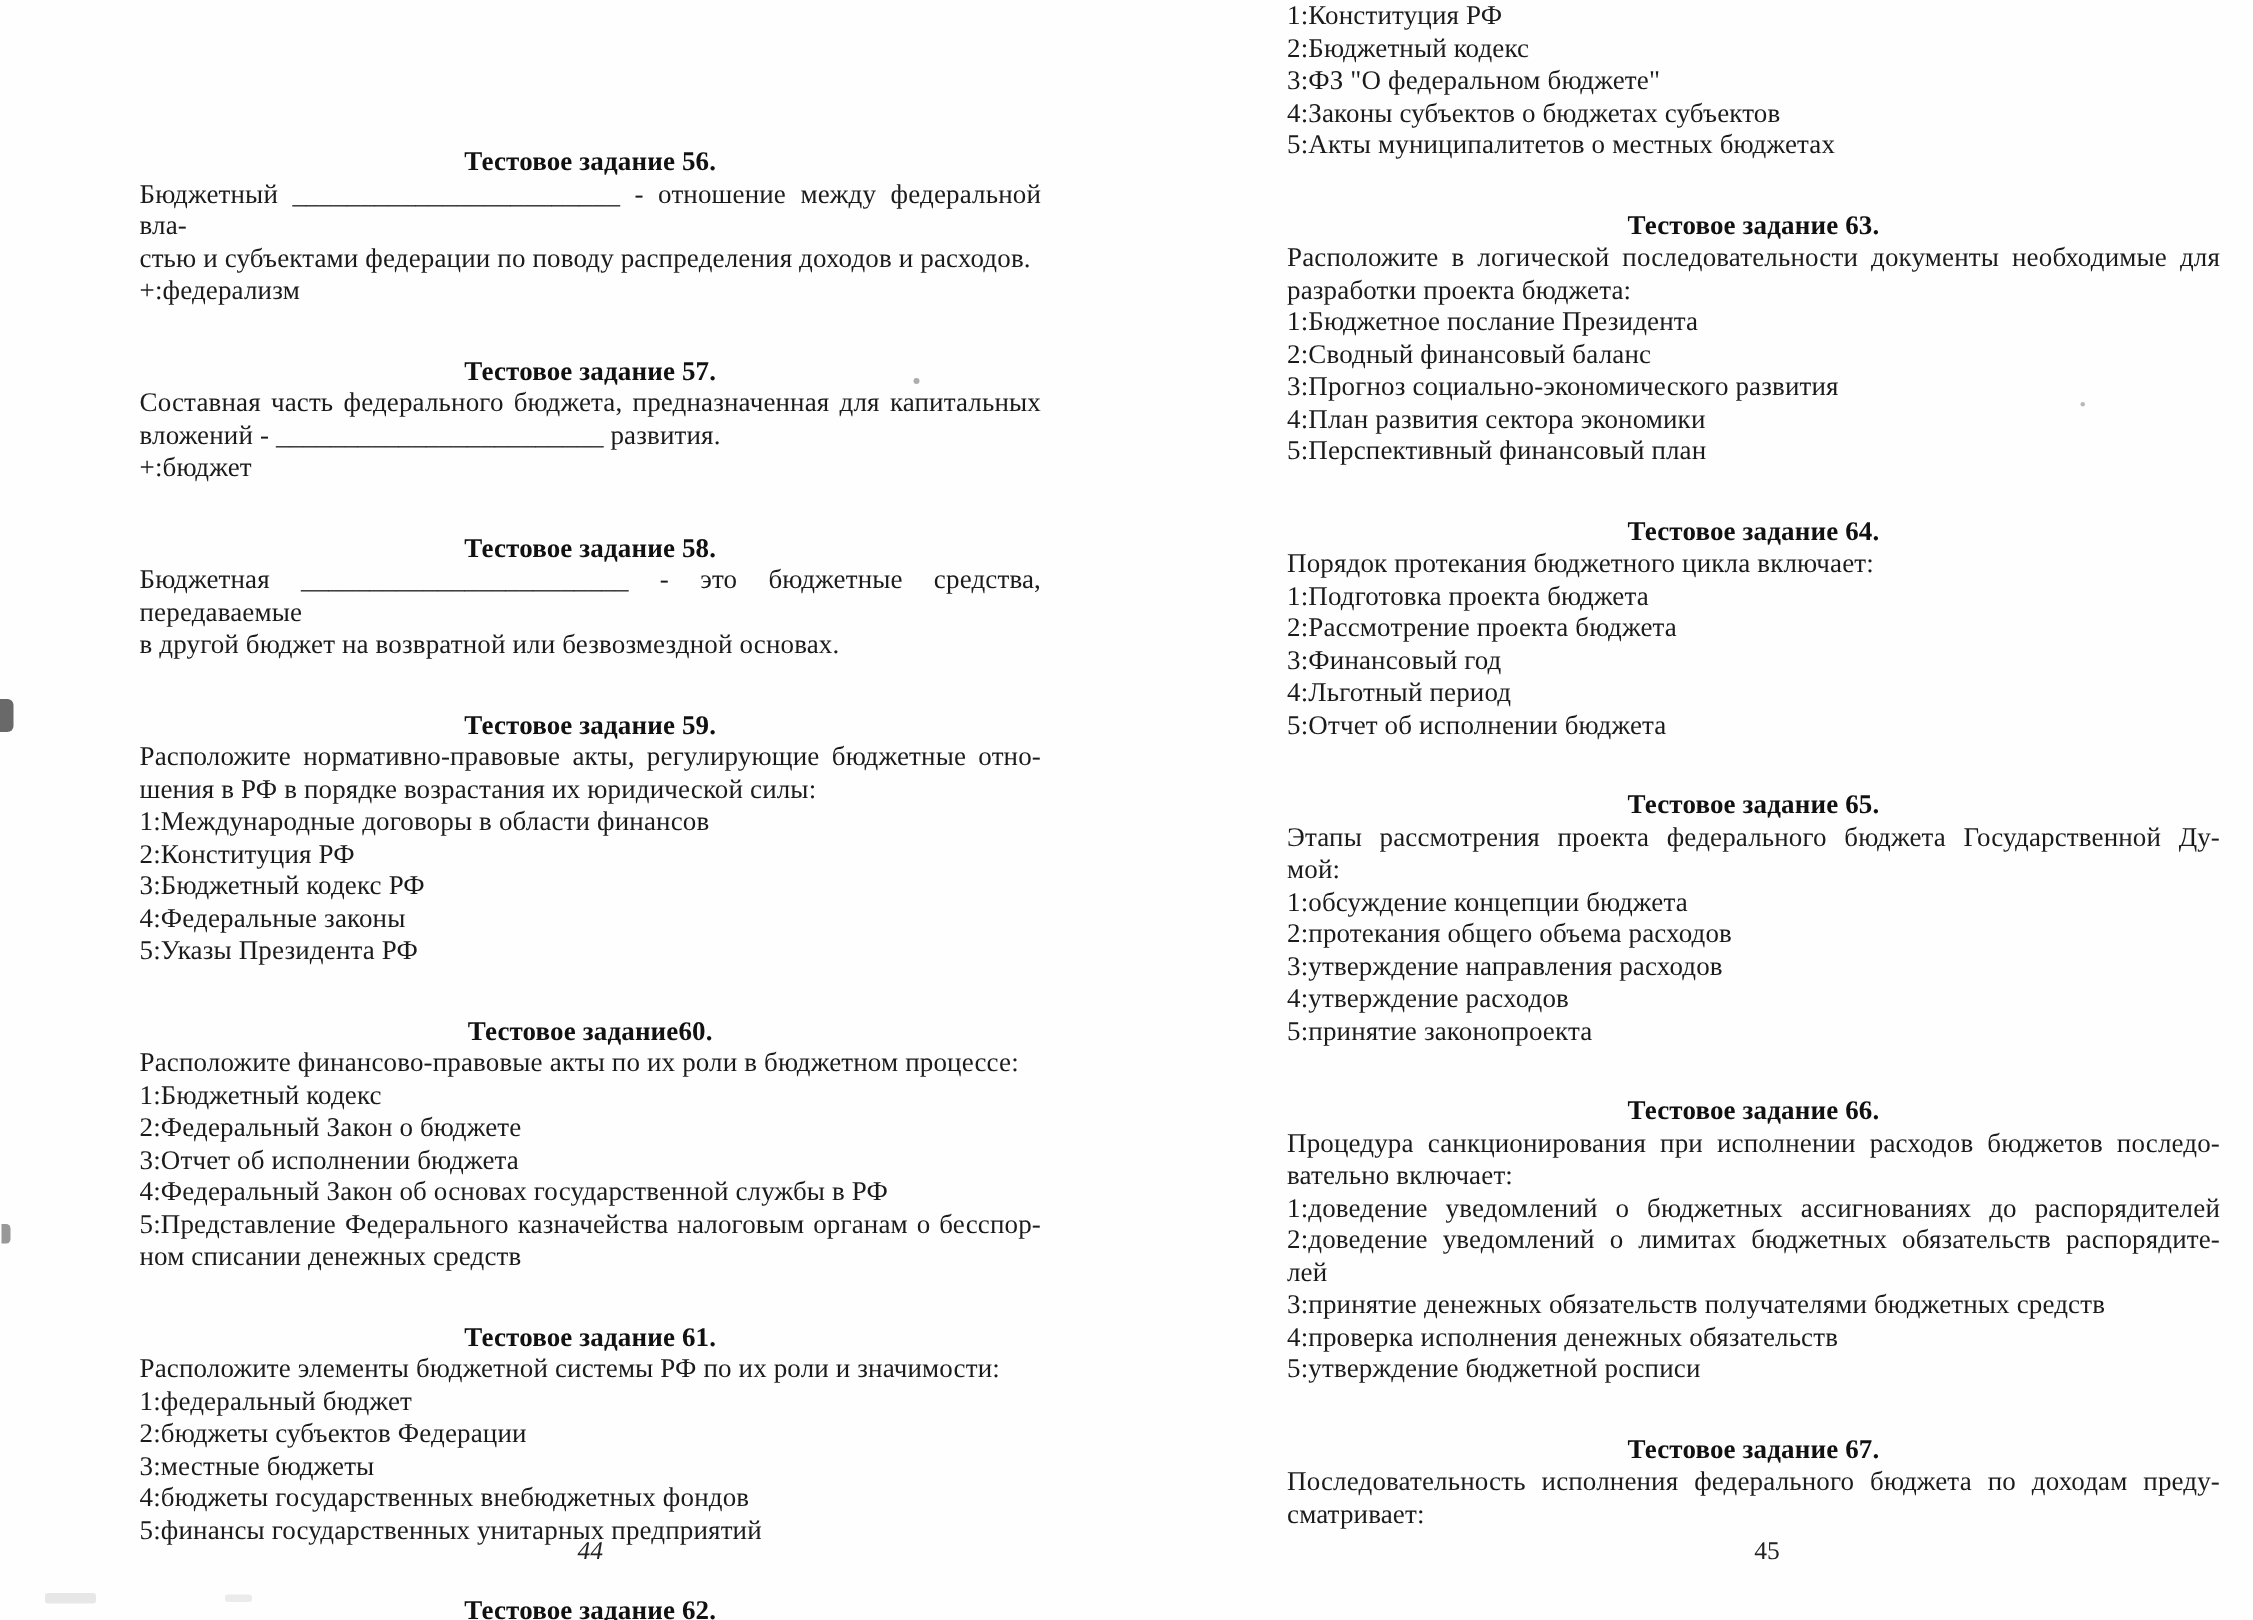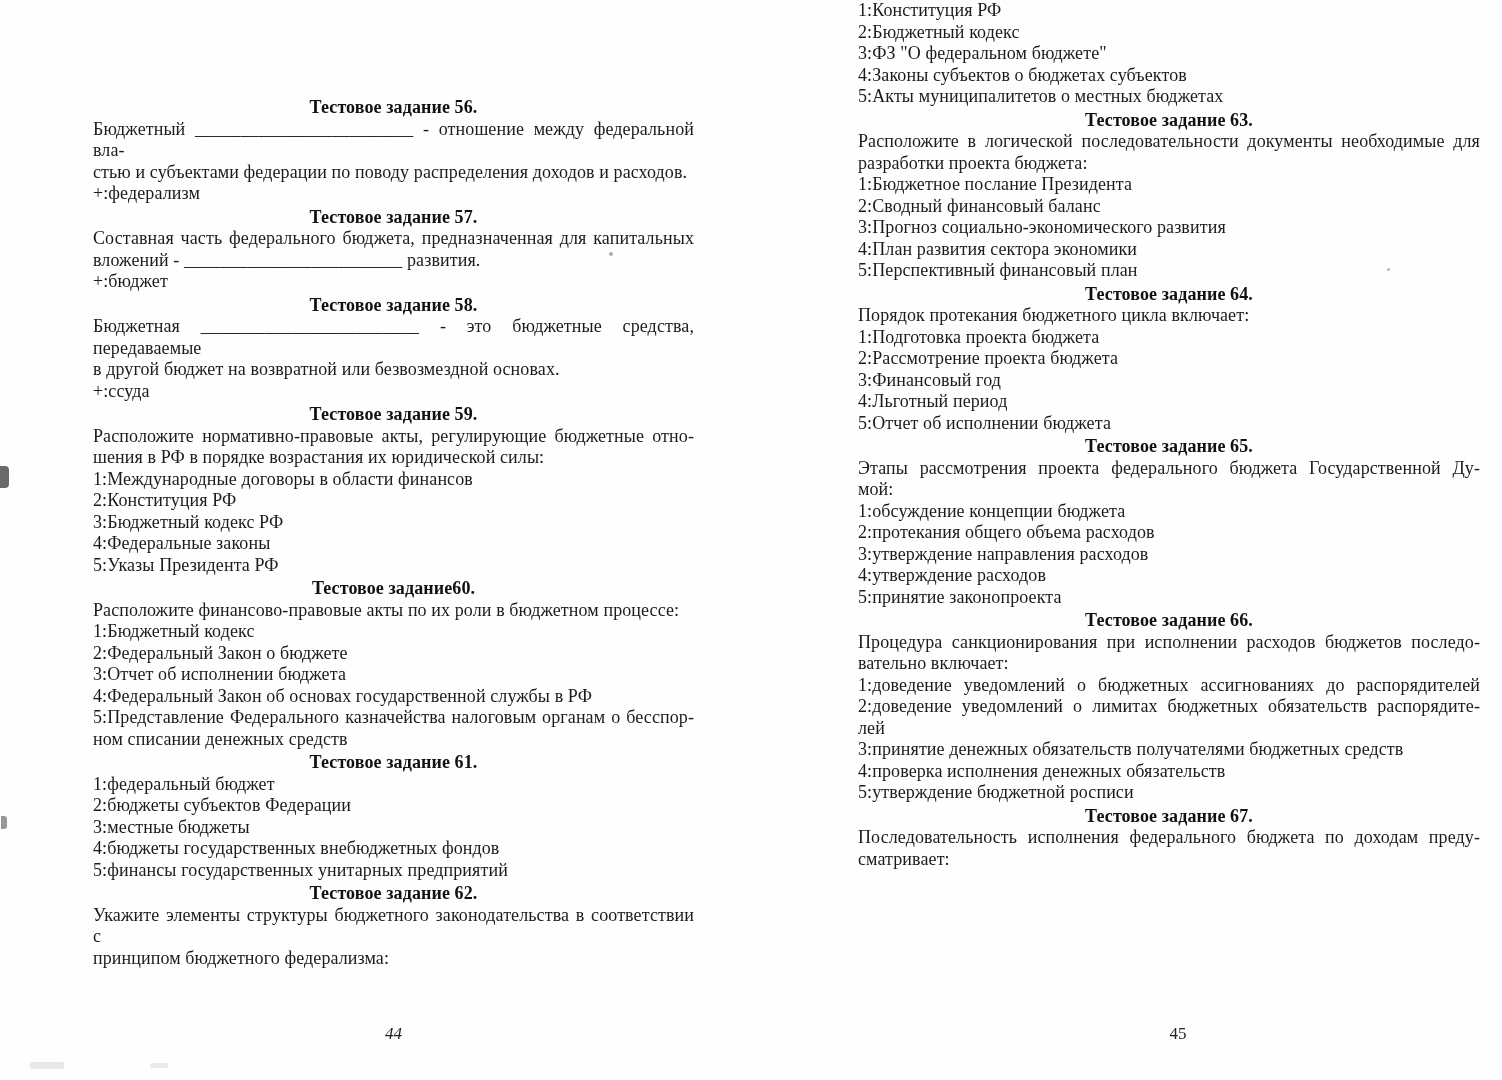--- a/index.html
+++ b/index.html
@@ -22,21 +22,21 @@
     font-size: 18px;
     line-height: 21.5px;
     letter-spacing: 0.1px;
   }
   #page-left  { left: 93px;  width: 601px; padding-top: 97px; }
   #page-right { left: 858px; width: 622px; }
 
   .h {
     font-weight: bold;
     text-align: center;
-    margin-top: 2px;
+    margin-top: 32px;
     color: #111111;
   }
   .page > .h:first-child { margin-top: 0; }
   .l { text-align: left; white-space: normal; }
   .l.j {
     text-align: justify;
     text-align-last: justify;
   }
   .pagenum {
     position: absolute;
@@ -68,38 +68,38 @@
       <div class="l j">Бюджетный ________________________ - отношение между федеральной вла-</div>
       <div class="l">стью и субъектами федерации по поводу распределения доходов и расходов.</div>
       <div class="l">+:федерализм</div>
       <div class="h">Тестовое задание 57.</div>
       <div class="l j">Составная часть федерального бюджета, предназначенная для капитальных</div>
       <div class="l">вложений - ________________________ развития.</div>
       <div class="l">+:бюджет</div>
       <div class="h">Тестовое задание 58.</div>
       <div class="l j">Бюджетная ________________________ - это бюджетные средства, передаваемые</div>
       <div class="l">в другой бюджет на возвратной или безвозмездной основах.</div>
-      <div class="l">+:ссуда</div>
       <div class="h">Тестовое задание 59.</div>
       <div class="l j">Расположите нормативно-правовые акты, регулирующие бюджетные отно-</div>
       <div class="l">шения в РФ в порядке возрастания их юридической силы:</div>
       <div class="l">1:Международные договоры в области финансов</div>
       <div class="l">2:Конституция РФ</div>
       <div class="l">3:Бюджетный кодекс РФ</div>
       <div class="l">4:Федеральные законы</div>
       <div class="l">5:Указы Президента РФ</div>
       <div class="h">Тестовое задание60.</div>
       <div class="l">Расположите финансово-правовые акты по их роли в бюджетном процессе:</div>
       <div class="l">1:Бюджетный кодекс</div>
       <div class="l">2:Федеральный Закон о бюджете</div>
       <div class="l">3:Отчет об исполнении бюджета</div>
       <div class="l">4:Федеральный Закон об основах государственной службы в РФ</div>
       <div class="l j">5:Представление Федерального казначейства налоговым органам о бесспор-</div>
       <div class="l">ном списании денежных средств</div>
       <div class="h">Тестовое задание 61.</div>
+      <div class="l">Расположите элементы бюджетной системы РФ по их роли и значимости:</div>
       <div class="l">1:федеральный бюджет</div>
       <div class="l">2:бюджеты субъектов Федерации</div>
       <div class="l">3:местные бюджеты</div>
       <div class="l">4:бюджеты государственных внебюджетных фондов</div>
       <div class="l">5:финансы государственных унитарных предприятий</div>
       <div class="h">Тестовое задание 62.</div>
       <div class="l j">Укажите элементы структуры бюджетного законодательства в соответствии с</div>
       <div class="l">принципом бюджетного федерализма:</div>
     </div>
   <div class="page" id="page-right">

